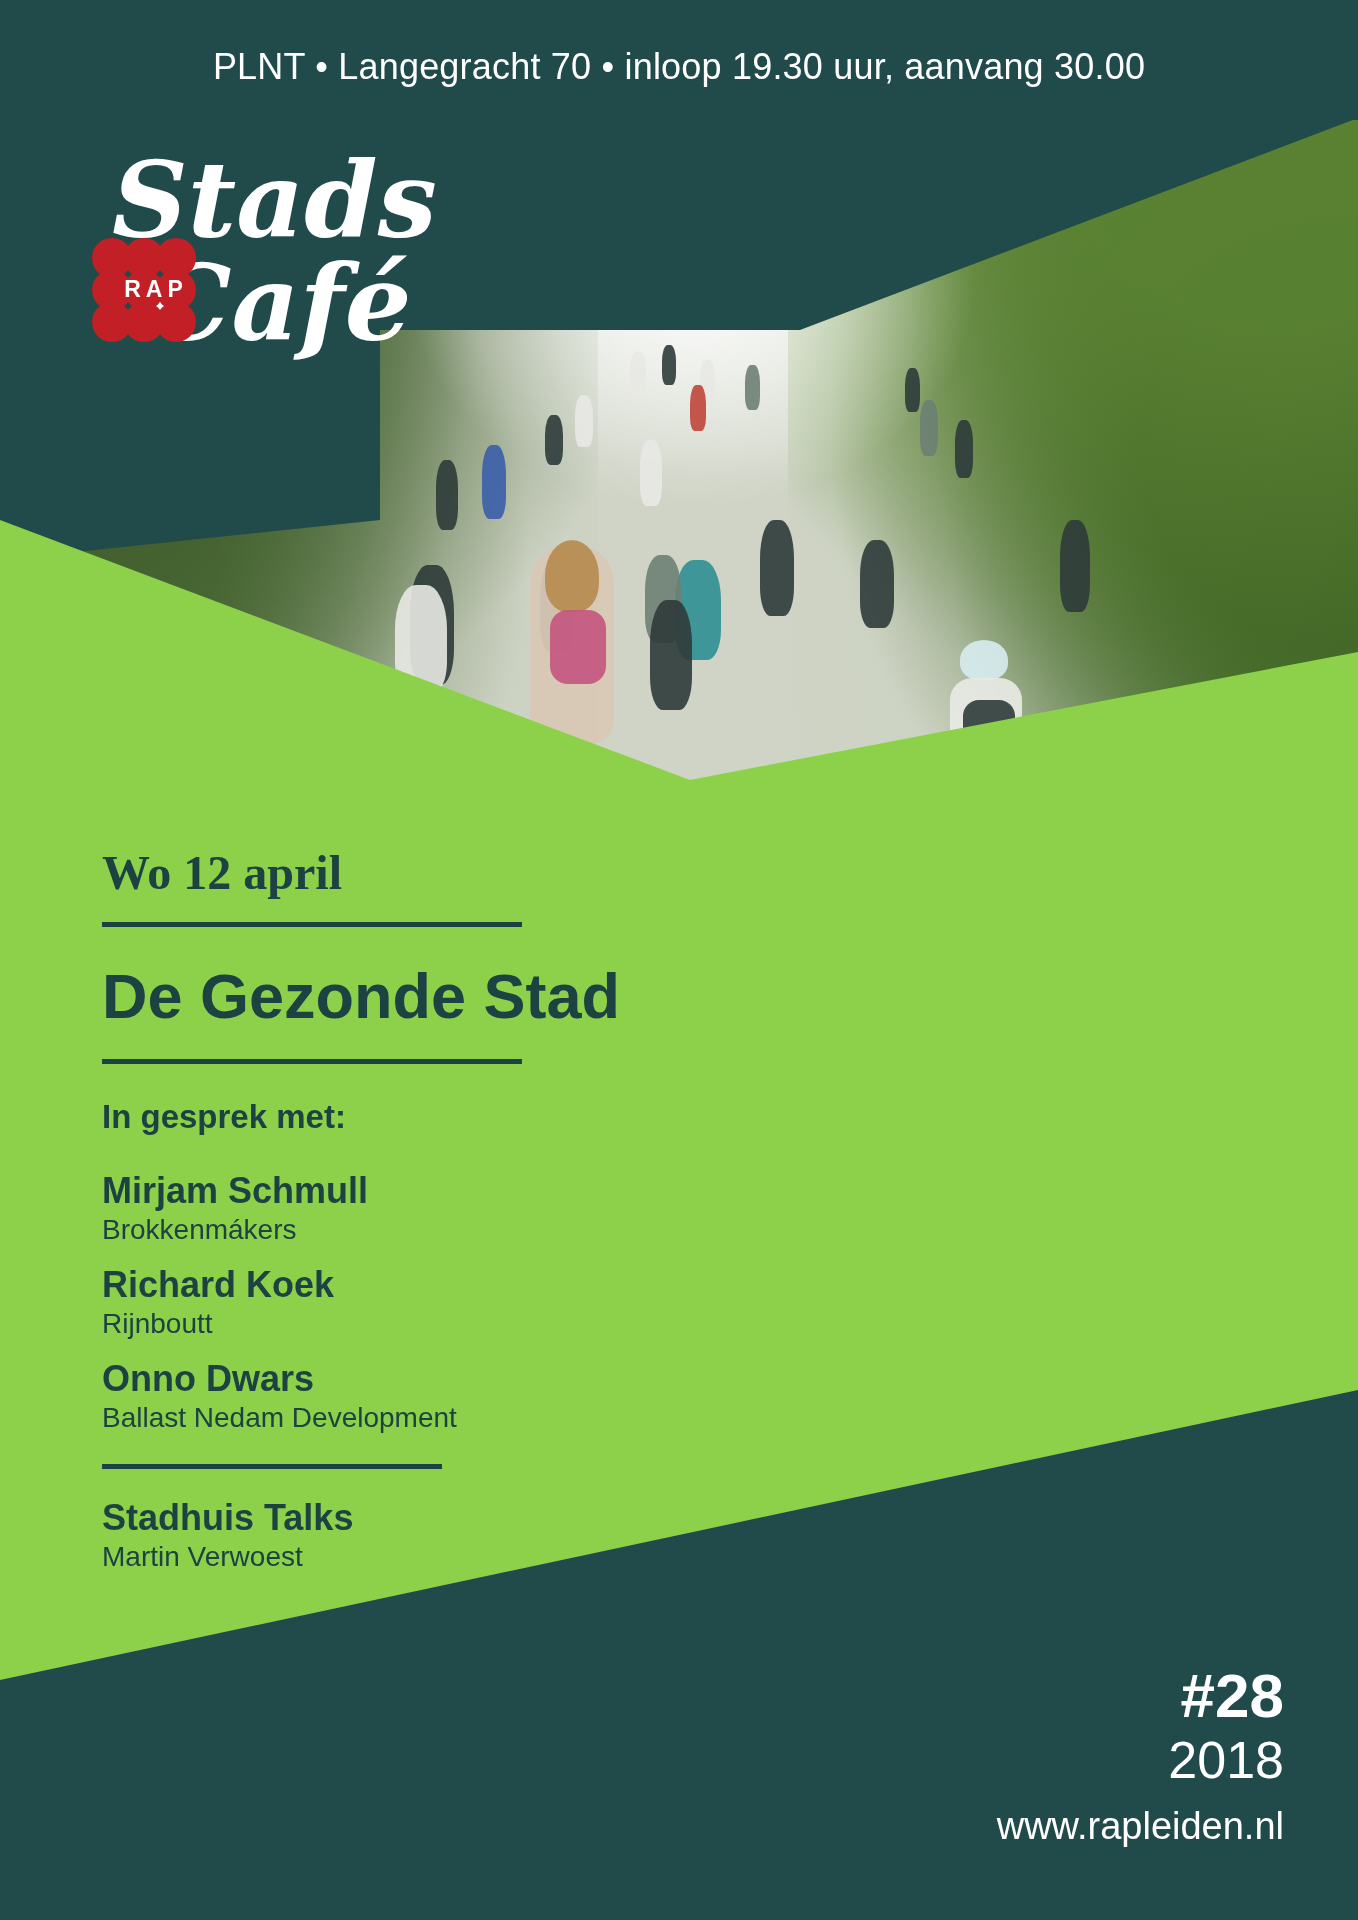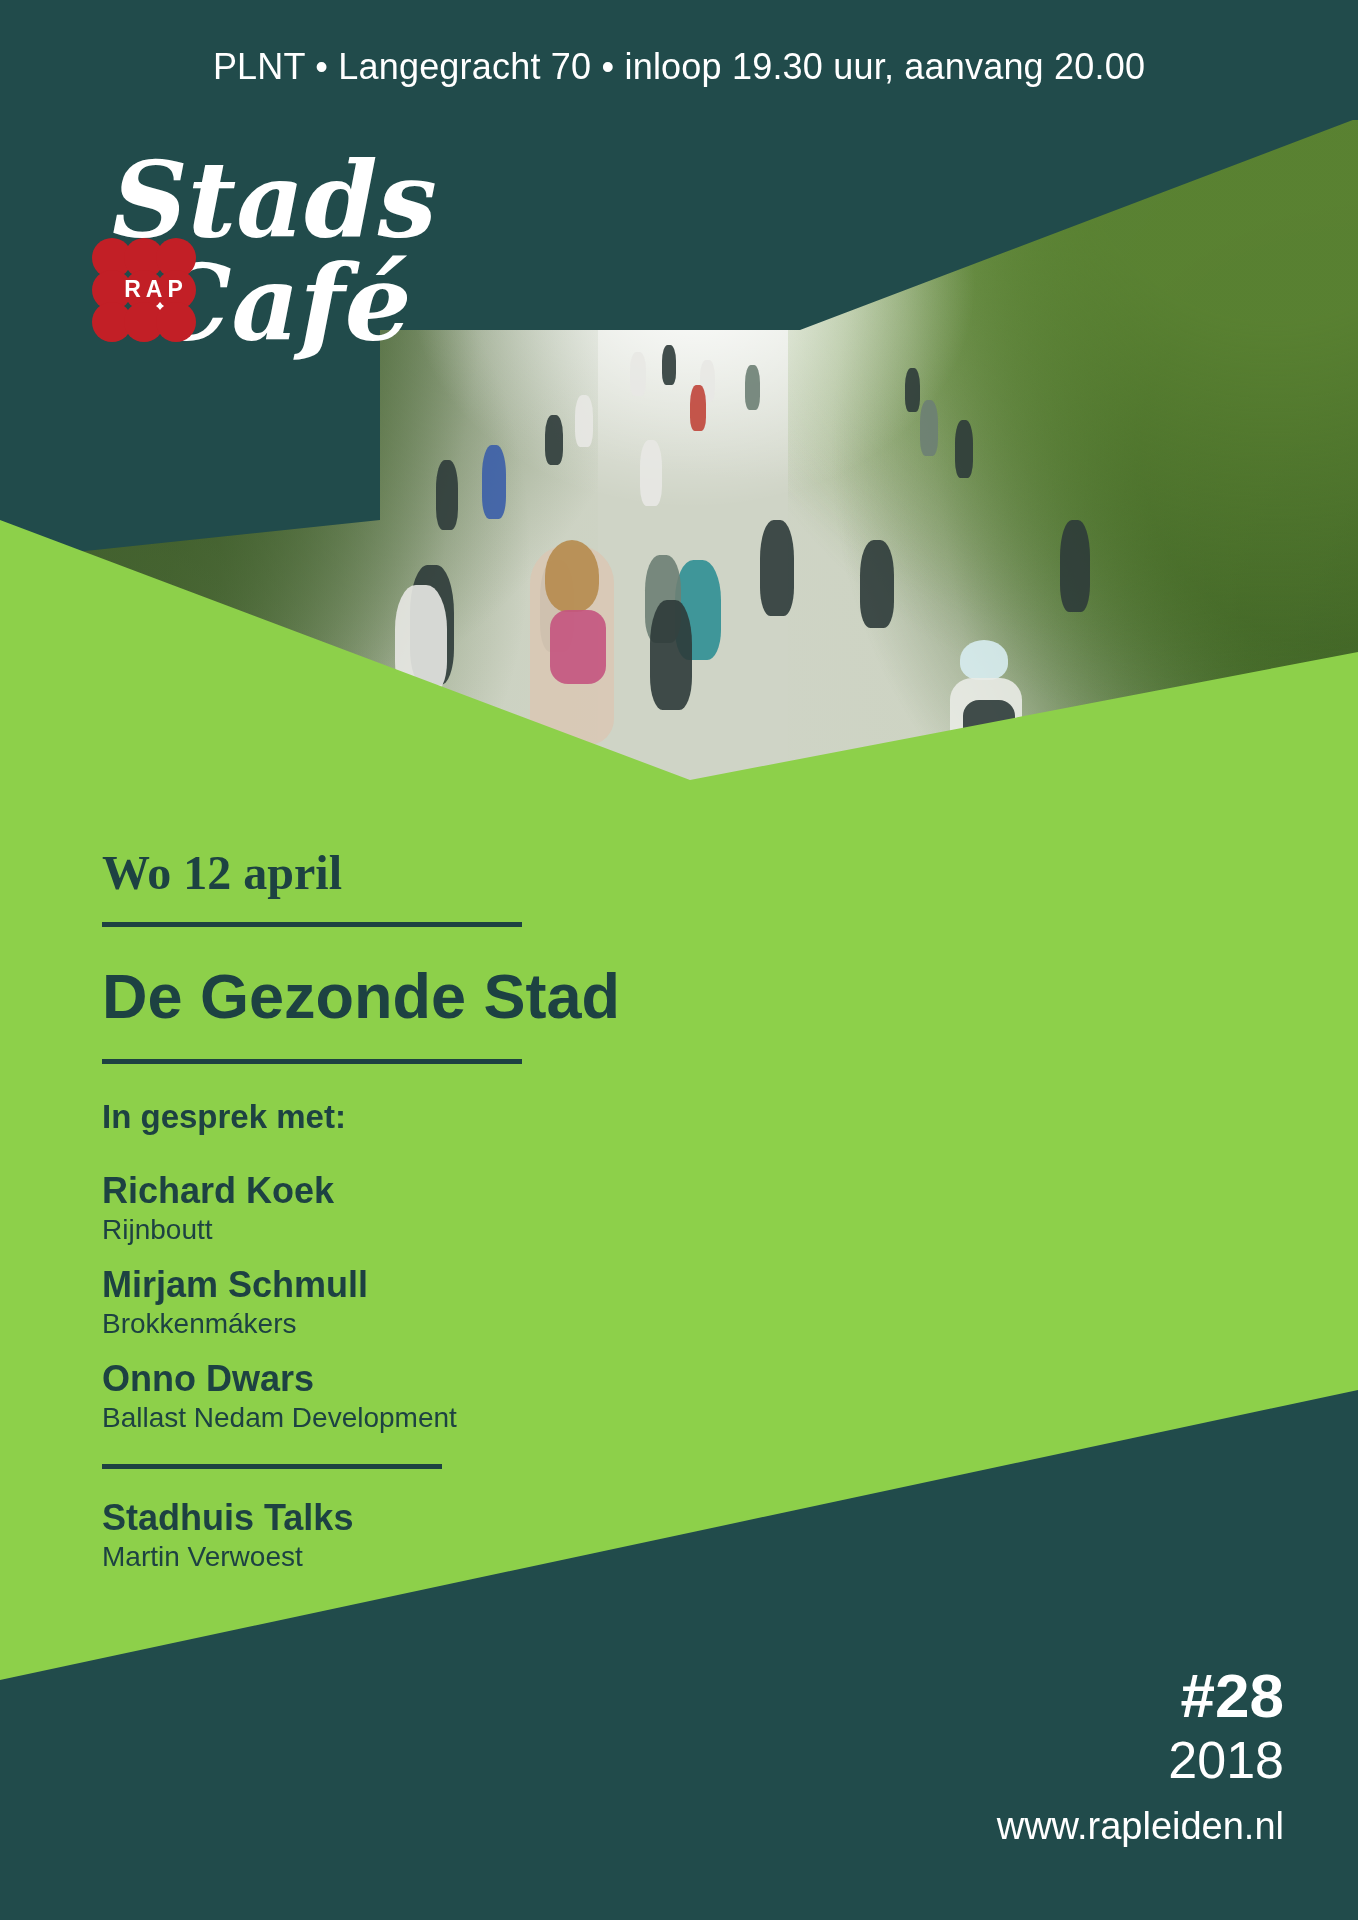--- a/index.html
+++ b/index.html
@@ -310,21 +310,21 @@
     <div class="fig b" style="left:948px;top:800px;width:78px;height:94px;border-radius:10px;opacity:0.85;"></div>
   </div>
 
   <div class="teal-topbar"></div>
   <div class="teal-top"></div>
 
   <div class="green-wedge"></div>
   <div class="teal-bottom"></div>
   <div class="green-body"></div>
 
-  <div class="header-line">PLNT • Langegracht 70  • inloop 19.30 uur, aanvang 20.00</div>
+  <div class="header-line">PLNT • Langegracht 70  • inloop 19.30 uur, aanvang 30.00</div>
 
   <div class="logo">
     <div class="logo-stads">Stads</div>
     <div class="logo-cafe">Café</div>
     <div class="rap-badge">
       <span class="dot d1"></span>
         <span class="dot d2"></span>
         <span class="dot d3"></span>
       <span class="dot d4"></span>
         <span class="dot d5"></span>
@@ -338,26 +338,26 @@
 
   <div class="content">
     <div class="date">Wo 12 april</div>
     <div class="rule"></div>
     <div class="title">De Gezonde Stad</div>
     <div class="rule"></div>
     <div class="subtitle">In gesprek met:</div>
 
     <div>
       <div>
+        <div class="speaker-name">Mirjam Schmull</div>
+        <div class="speaker-org">Brokkenmákers</div>
+      </div>
+      <div>
         <div class="speaker-name">Richard Koek</div>
         <div class="speaker-org">Rijnboutt</div>
-      </div>
-      <div>
-        <div class="speaker-name">Mirjam Schmull</div>
-        <div class="speaker-org">Brokkenmákers</div>
       </div>
       <div>
         <div class="speaker-name">Onno Dwars</div>
         <div class="speaker-org">Ballast Nedam Development</div>
       </div>
     </div>
 
     <div class="rule2"></div>
 
     <div>

